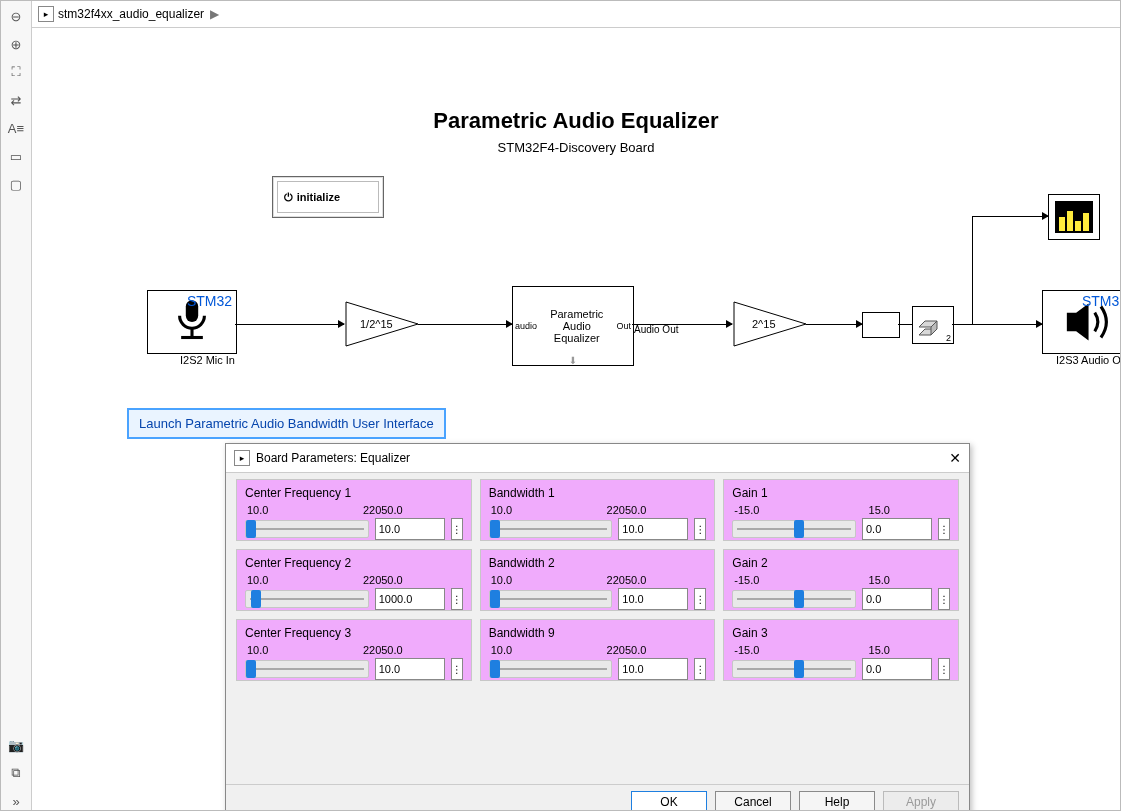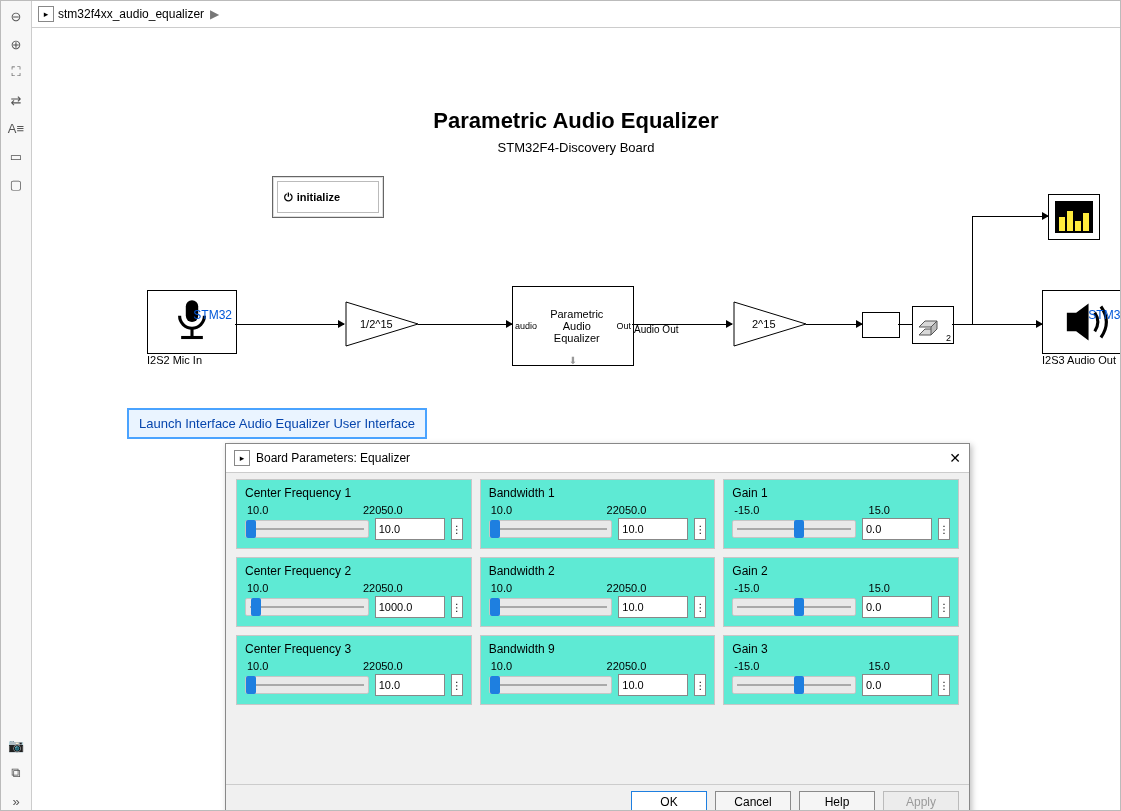--- a/index.html
+++ b/index.html
@@ -9,35 +9,35 @@
 .toolbar .spacer{flex:1}
 .canvas-wrap{flex:1;position:relative;overflow:hidden}
 .bc{height:26px;border-bottom:1px solid #ccc;display:flex;align-items:center;padding-left:6px;font-size:12px}
 .bc .ic{width:14px;height:14px;border:1px solid #888;margin-right:4px;display:inline-flex;align-items:center;justify-content:center;font-size:9px;background:#fff}
 .bc .arr{margin:0 6px;color:#777}
 .canvas{position:relative;background:#fff;width:100%;height:100%}
 .title{position:absolute;left:0;right:0;text-align:center}
 .h1{top:80px;font-weight:bold;font-size:22px}
 .h2{top:112px;font-size:13px}
 .block{position:absolute;border:1px solid #000;background:#fff;text-align:center}
-.block-label{position:absolute;font-size:11px;text-align:left}
-.badge{position:absolute;top:17px;right:4px;font-size:12px;color:#0057d8}
+.block-label{position:absolute;font-size:11px;text-align:right}
+.badge{position:absolute;top:2px;right:4px;font-size:14px;color:#0057d8}
 .line{position:absolute;background:#000}
 .hline{height:1px}.vline{width:1px}
 .arrowR{position:absolute;width:0;height:0;border-top:4px solid transparent;border-bottom:4px solid transparent;border-left:7px solid #000}
 .launch{position:absolute;left:95px;top:380px;padding:6px 10px;color:#0645ad;font-size:13px;border:2px solid #4aa3ff;background:#eaf4ff;cursor:pointer}
 
 .dlg{position:absolute;left:193px;top:415px;width:743px;height:375px;background:#f0f0f0;border:1px solid #888;box-shadow:2px 2px 6px rgba(0,0,0,.25)}
 .dlg-titlebar{height:28px;display:flex;align-items:center;padding:0 8px;background:#fff;border-bottom:1px solid #ccc}
 .dlg-titlebar .ticon{width:14px;height:14px;border:1px solid #888;margin-right:6px;display:inline-flex;align-items:center;justify-content:center;font-size:9px}
 .dlg-titlebar .tclose{margin-left:auto;font-size:14px;cursor:pointer}
 .dlg-body{padding:6px 10px}
 .dlg-body .ptitle{font-size:12px;margin:0 0 6px 2px}
 .pgrid{display:grid;grid-template-columns:1fr 1fr 1fr;gap:8px}
-.pcell{border:1px solid #c7c7c7;background:#5eead4;padding:6px 8px 8px 8px}
+.pcell{border:1px solid #c7c7c7;background:#f0abfc;padding:6px 8px 0 8px}
 .pcell .nm{font-size:12px;margin-bottom:4px}
 .pcell .range{display:flex;justify-content:space-between;font-size:11px;margin-bottom:2px;padding:0 60px 0 2px}
 .pcell .row{display:flex;align-items:center;gap:6px}
 .slider{flex:1;height:16px;position:relative;background:linear-gradient(#e9e9e9,#e9e9e9);border:1px solid #c6c6c6;border-radius:2px}
 .slider .track{position:absolute;left:4px;right:4px;top:7px;height:2px;background:#a9a9a9}
 .slider .thumb{position:absolute;top:-1px;width:10px;height:18px;background:#1e7fe0;border-radius:2px}
 .valbox{width:62px;height:18px;border:1px solid #888;background:#fff;font-size:11px;padding:1px 3px}
 .more{width:10px;height:20px;border:1px solid #888;background:#fff;display:flex;align-items:center;justify-content:center;font-size:10px;cursor:pointer}
 .dlg-foot{position:absolute;left:0;right:0;bottom:0;height:34px;border-top:1px solid #ccc;display:flex;justify-content:flex-end;align-items:center;gap:8px;padding-right:10px;background:#f0f0f0}
 .btn{width:76px;height:22px;border:1px solid #8a8a8a;background:#f5f5f5;font-size:12px;cursor:pointer}
@@ -158,21 +158,21 @@
         <div class="arrowR" style="left:694px;top:292px"></div>
       <div class="line hline" style="left:774px;top:296px;width:56px"></div>
         <div class="arrowR" style="left:824px;top:292px"></div>
       <div class="line hline" style="left:866px;top:296px;width:14px"></div>
       <div class="line hline" style="left:920px;top:296px;width:90px"></div>
         <div class="arrowR" style="left:1004px;top:292px"></div>
       <div class="line vline" style="left:940px;top:188px;height:108px"></div>
       <div class="line hline" style="left:940px;top:188px;width:76px"></div>
         <div class="arrowR" style="left:1010px;top:184px"></div>
 
-      <div class="launch">Launch Interface Audio Equalizer User Interface</div>
+      <div class="launch">Launch Parametric Audio Bandwidth User Interface</div>
 
       <div class="dlg">
         <div class="dlg-titlebar">
           <span class="ticon">▸</span>
           <span>Board Parameters: Equalizer</span>
           <span class="tclose">✕</span>
         </div>
         <div class="dlg-body">
           <div class="pgrid" id="pgrid">
               <div class="pcell">

